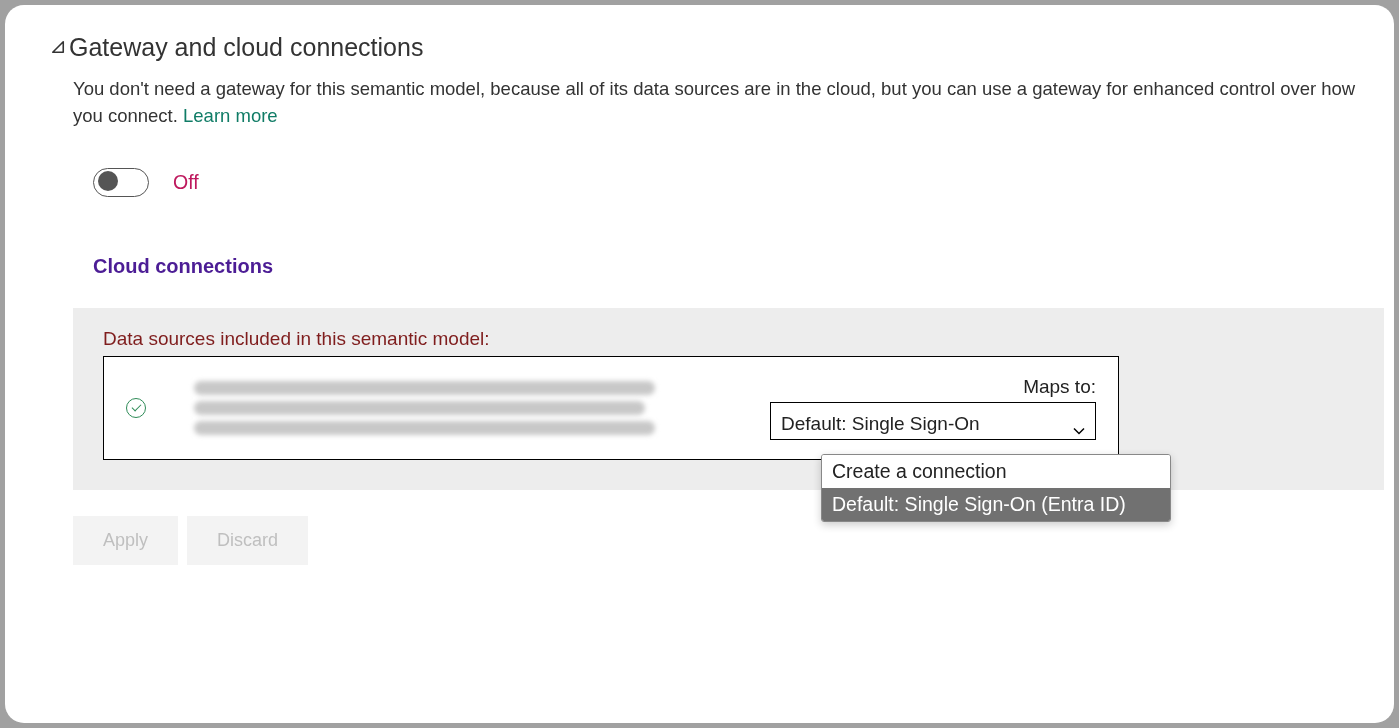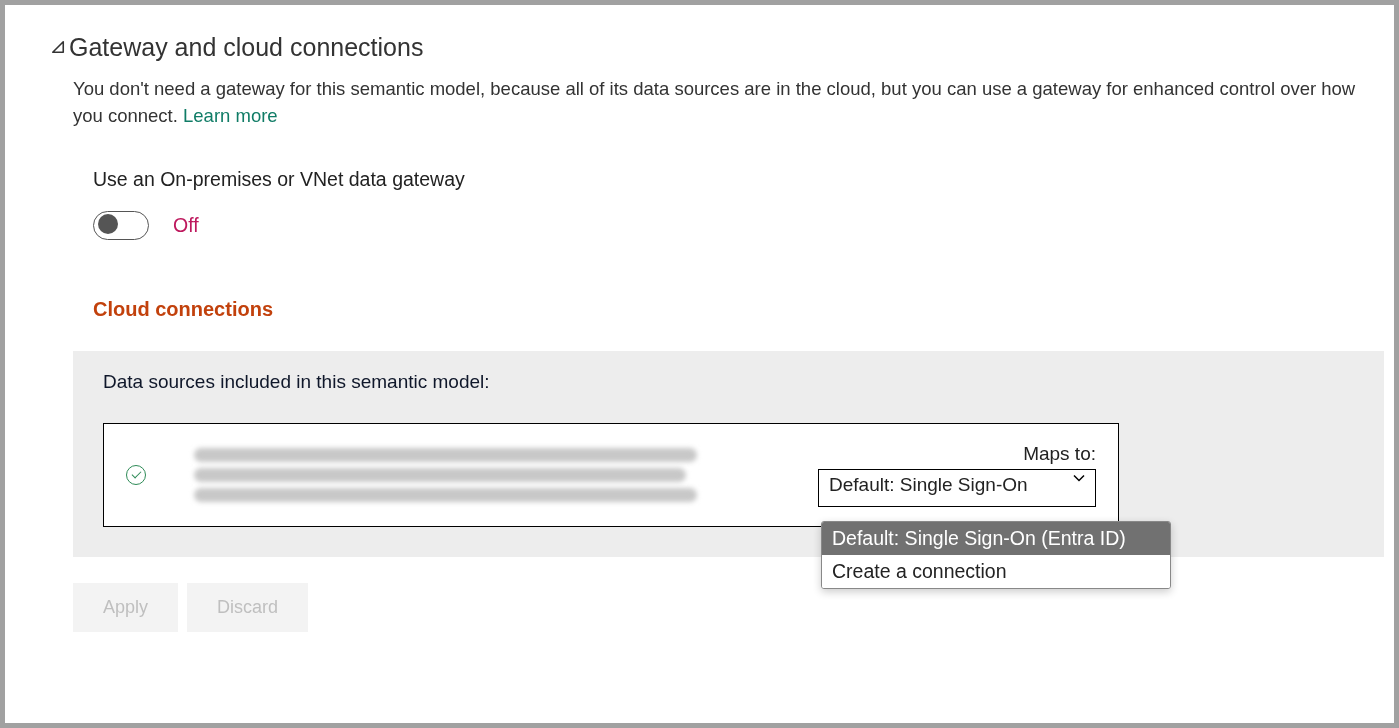--- a/index.html
+++ b/index.html
@@ -13,20 +13,21 @@
       padding: 5px;
       width: 1399px;
       height: 728px;
     }
     .panel {
       background: #fff;
       width: 100%;
       height: 100%;
       padding: 28px 10px 22px 46px;
       position: relative;
+      border-radius: 19px;
     }
     .section-header {
       display: flex;
       align-items: center;
       margin-bottom: 14px;
     }
     .collapse-icon {
       width: 14px;
       height: 14px;
       margin-right: 4px;
@@ -92,32 +93,32 @@
     .toggle-state {
       font-size: 19.5px;
       color: #be185d;
     }
     .cloud-section {
       margin-left: 42px;
     }
     .cloud-title {
       font-size: 20px;
       font-weight: 700;
-      color: #c2410c;
+      color: #4c1d95;
       margin-bottom: 30px;
     }
     .data-sources-box {
       background: #ededed;
       margin-left: 22px;
       padding: 20px 30px 30px 30px;
     }
     .data-sources-label {
       font-size: 19px;
-      color: #0f172a;
-      margin-bottom: 30px;
+      color: #7f1d1d;
+      margin-bottom: 6px;
     }
     .data-source-card {
       background: #fff;
       border: 1.5px solid #000;
       padding: 18px 22px;
       display: flex;
       align-items: center;
       width: 1016px;
       position: relative;
       gap: 32px;
@@ -158,23 +159,23 @@
     }
     .maps-to-label {
       font-size: 19px;
       color: #222;
       margin-bottom: 4px;
     }
     .dropdown-select {
       border: 1.5px solid #000;
       padding: 4px 10px;
       display: flex;
-      align-items: flex-start;
-      cursor: pointer;
-      width: 278px;
+      align-items: flex-end;
+      cursor: pointer;
+      width: 326px;
       height: 38px;
     }
     .dropdown-text {
       font-size: 19px;
       color: #222;
       white-space: nowrap;
       overflow: hidden;
     }
     .chevron-down {
       margin-left: auto;
@@ -230,21 +231,20 @@
       <path d="M 2 2 L 14 2 L 2 14 Z" fill="none" stroke="#333" stroke-width="1.8" stroke-linejoin="round" transform="rotate(180 8 8)"></path>
     </svg>
     <h1 class="section-title">Gateway and cloud connections</h1>
   </div>
 
   <p class="section-description">
     <span>You don't need a gateway for this semantic model, because all of its data sources are in the cloud, but you can use a gateway for enhanced control over how you connect. </span><a class="learn-more">Learn more</a>
   </p>
 
   <div class="subsection">
-    <p class="toggle-label">Use an On-premises or VNet data gateway</p>
     <div class="toggle-row">
       <div class="toggle-switch">
         <div class="toggle-knob"></div>
       </div>
       <span class="toggle-state">Off</span>
     </div>
   </div>
 
   <div class="cloud-section">
     <h2 class="cloud-title">Cloud connections</h2>
@@ -266,22 +266,22 @@
         <div class="maps-to-label">Maps to:</div>
         <div class="dropdown-select">
           <span class="dropdown-text">Default: Single Sign-On</span>
           <svg class="chevron-down" viewBox="0 0 12 8">
             <path d="M 1 1.5 L 6 6.5 L 11 1.5" fill="none" stroke="#000" stroke-width="1.5"></path>
           </svg>
         </div>
       </div>
 
       <div class="dropdown-menu">
+        <div class="dropdown-item">Create a connection</div>
         <div class="dropdown-item selected">Default: Single Sign-On (Entra ID)</div>
-        <div class="dropdown-item">Create a connection</div>
       </div>
     </div>
   </div>
 
   <div class="button-row">
     <button class="btn">Apply</button>
     <button class="btn">Discard</button>
   </div>
 </div>
 

